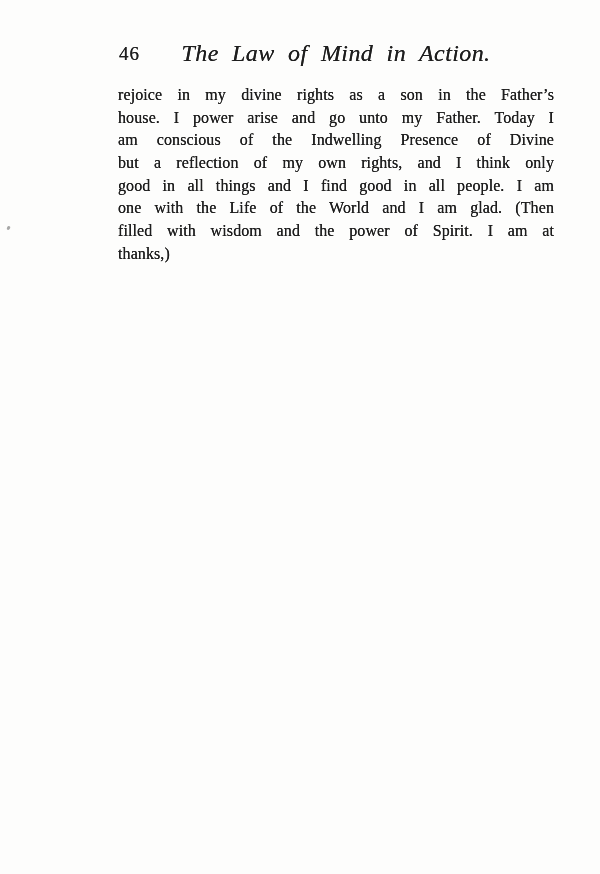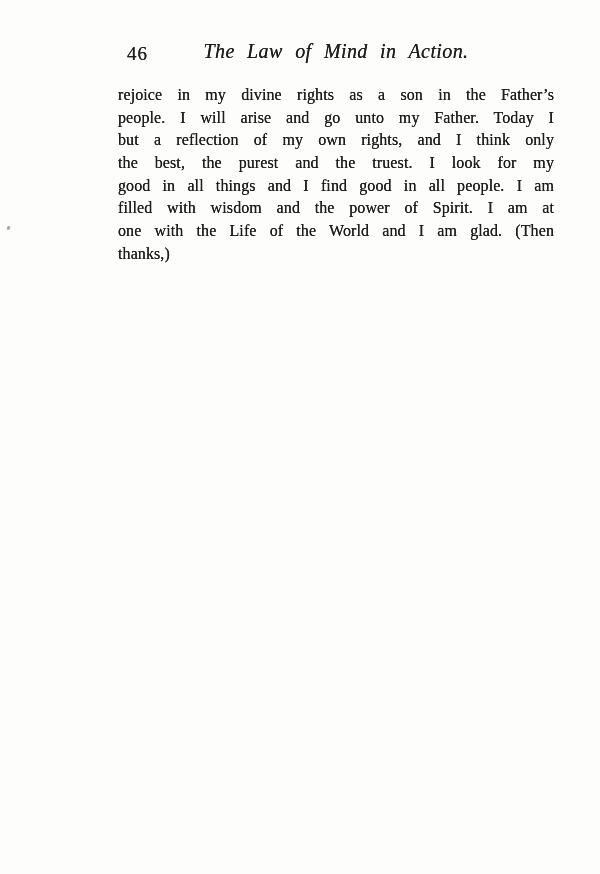--- a/index.html
+++ b/index.html
@@ -23,30 +23,29 @@
     width: 436px;
     height: 28px;
   }
   .pagenum {
     position: absolute;
     left: 1px;
     top: 3px;
     font-size: 19px;
     letter-spacing: 1px;
     text-shadow: 0 0 0.4px currentColor;
-    margin-left: 8px;
   }
   .running-title {
     position: absolute;
     left: 0;
     right: 0;
     top: 0;
     text-align: center;
     font-style: italic;
-    font-size: 20px;
+    font-size: 24px;
     word-spacing: 7px;
     letter-spacing: 0.4px;
     text-shadow: 0 0 0.5px currentColor;
   }
   .textblock {
     position: absolute;
     left: 118px;
     top: 84px;
     width: 436px;
   }
@@ -81,23 +80,23 @@
 <body>
 
 <div class="page">
   <div class="header">
     <span class="pagenum">46</span>
     <span class="running-title">The Law of Mind in Action.</span>
   </div>
 
   <div class="textblock">
       <div class="line">rejoice in my divine rights as a son in the Father’s</div>
-      <div class="line">people.  I will arise and go unto my Father.  Today I</div>
+      <div class="line">house.  I power arise and go unto my Father.  Today I</div>
+      <div class="line">am conscious of the Indwelling Presence of Divine</div>
       <div class="line">but a reflection of my own rights, and I think only</div>
-      <div class="line">the best, the purest and the truest.  I look for my</div>
       <div class="line">good in all things and I find good in all people.  I am</div>
+      <div class="line">one with the Life of the World and I am glad.  (Then</div>
       <div class="line">filled with wisdom and the power of Spirit.  I am at</div>
-      <div class="line">one with the Life of the World and I am glad.  (Then</div>
       <div class="line last">thanks,)</div>
     </div>
 
   <div class="speck"></div>
 </div>
 
 </body></html>

